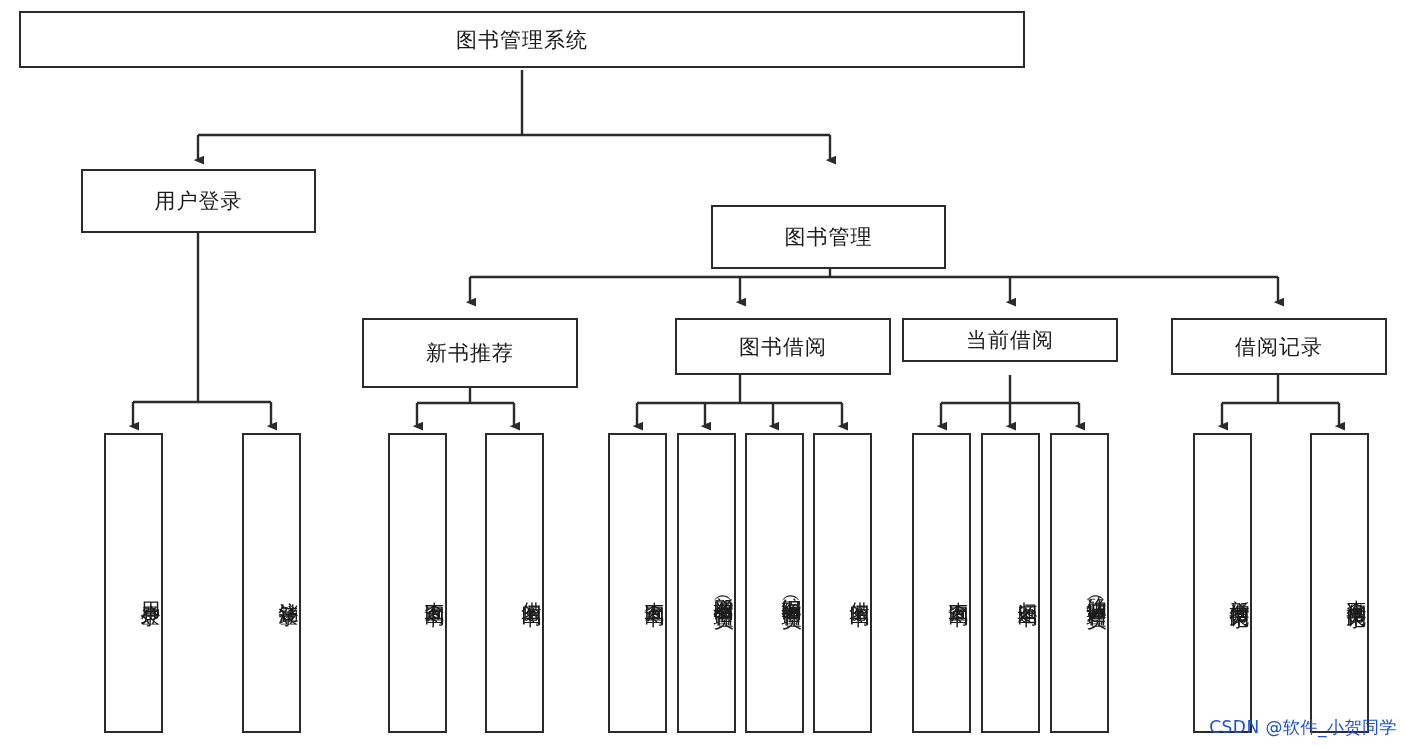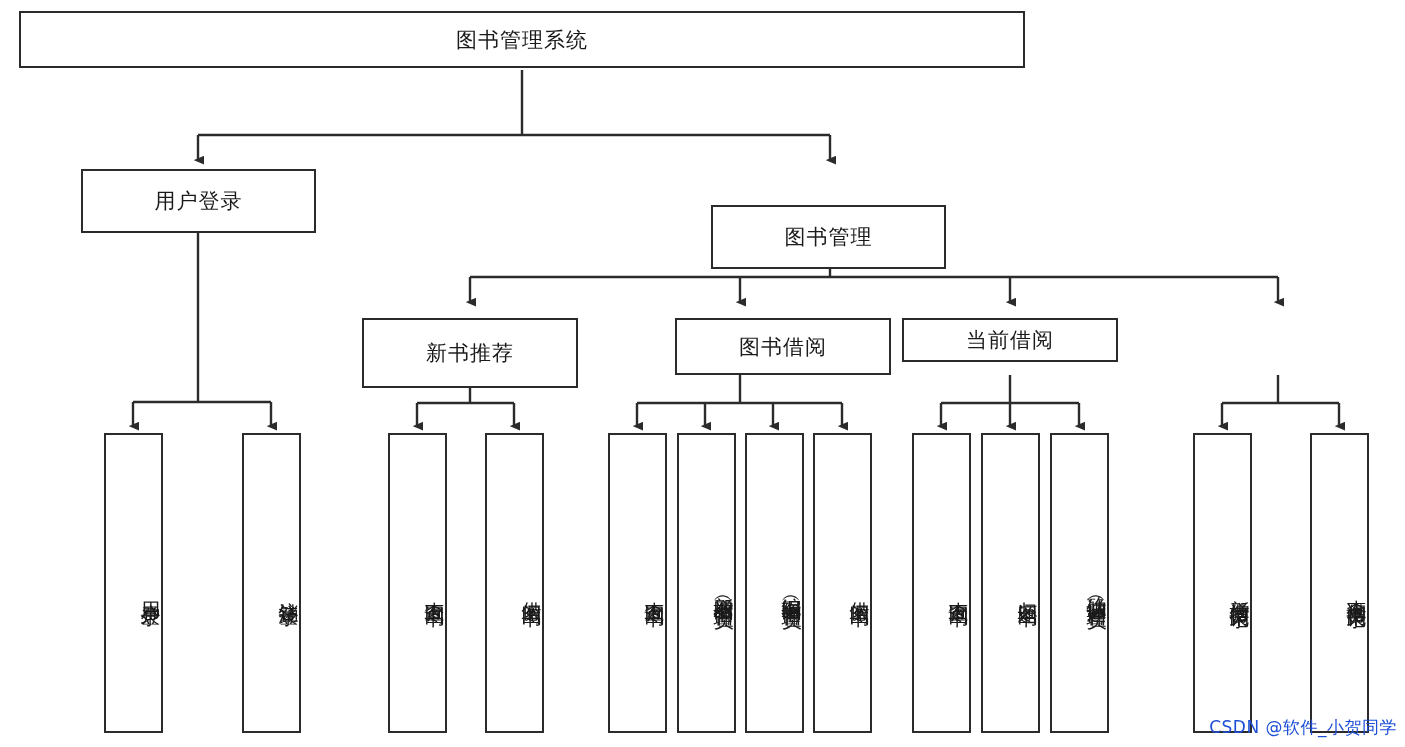--- a/index.html
+++ b/index.html
@@ -133,20 +133,23 @@
 
   <div class="node horiz" style="left:362px; top:318px; width:216px; height:70px;">
     <span class="label">新书推荐</span>
   </div>
   <div class="node horiz" style="left:632px; top:318px; width:216px; height:57px;margin-left:43px;">
     <span class="label">图书借阅</span>
   </div>
   <div class="node horiz" style="left:902px; top:318px; width:216px; height:44px;">
     <span class="label">当前借阅</span>
   </div>
+  <div class="node horiz" style="left:1171px; top:318px; width:216px; height:57px;">
+    <span class="label">借阅记录</span>
+  </div>
 
   <div class="node vert" style="left:104px; top:433px; width:59px; height:300px;">
     <span class="label">用户登录</span>
   </div>
   <div class="node vert" style="left:242px; top:433px; width:59px; height:300px;">
     <span class="label">注销登录</span>
   </div>
 
   <div class="node vert" style="left:388px; top:433px; width:59px; height:300px;">
     <span class="label">查询图书</span>

